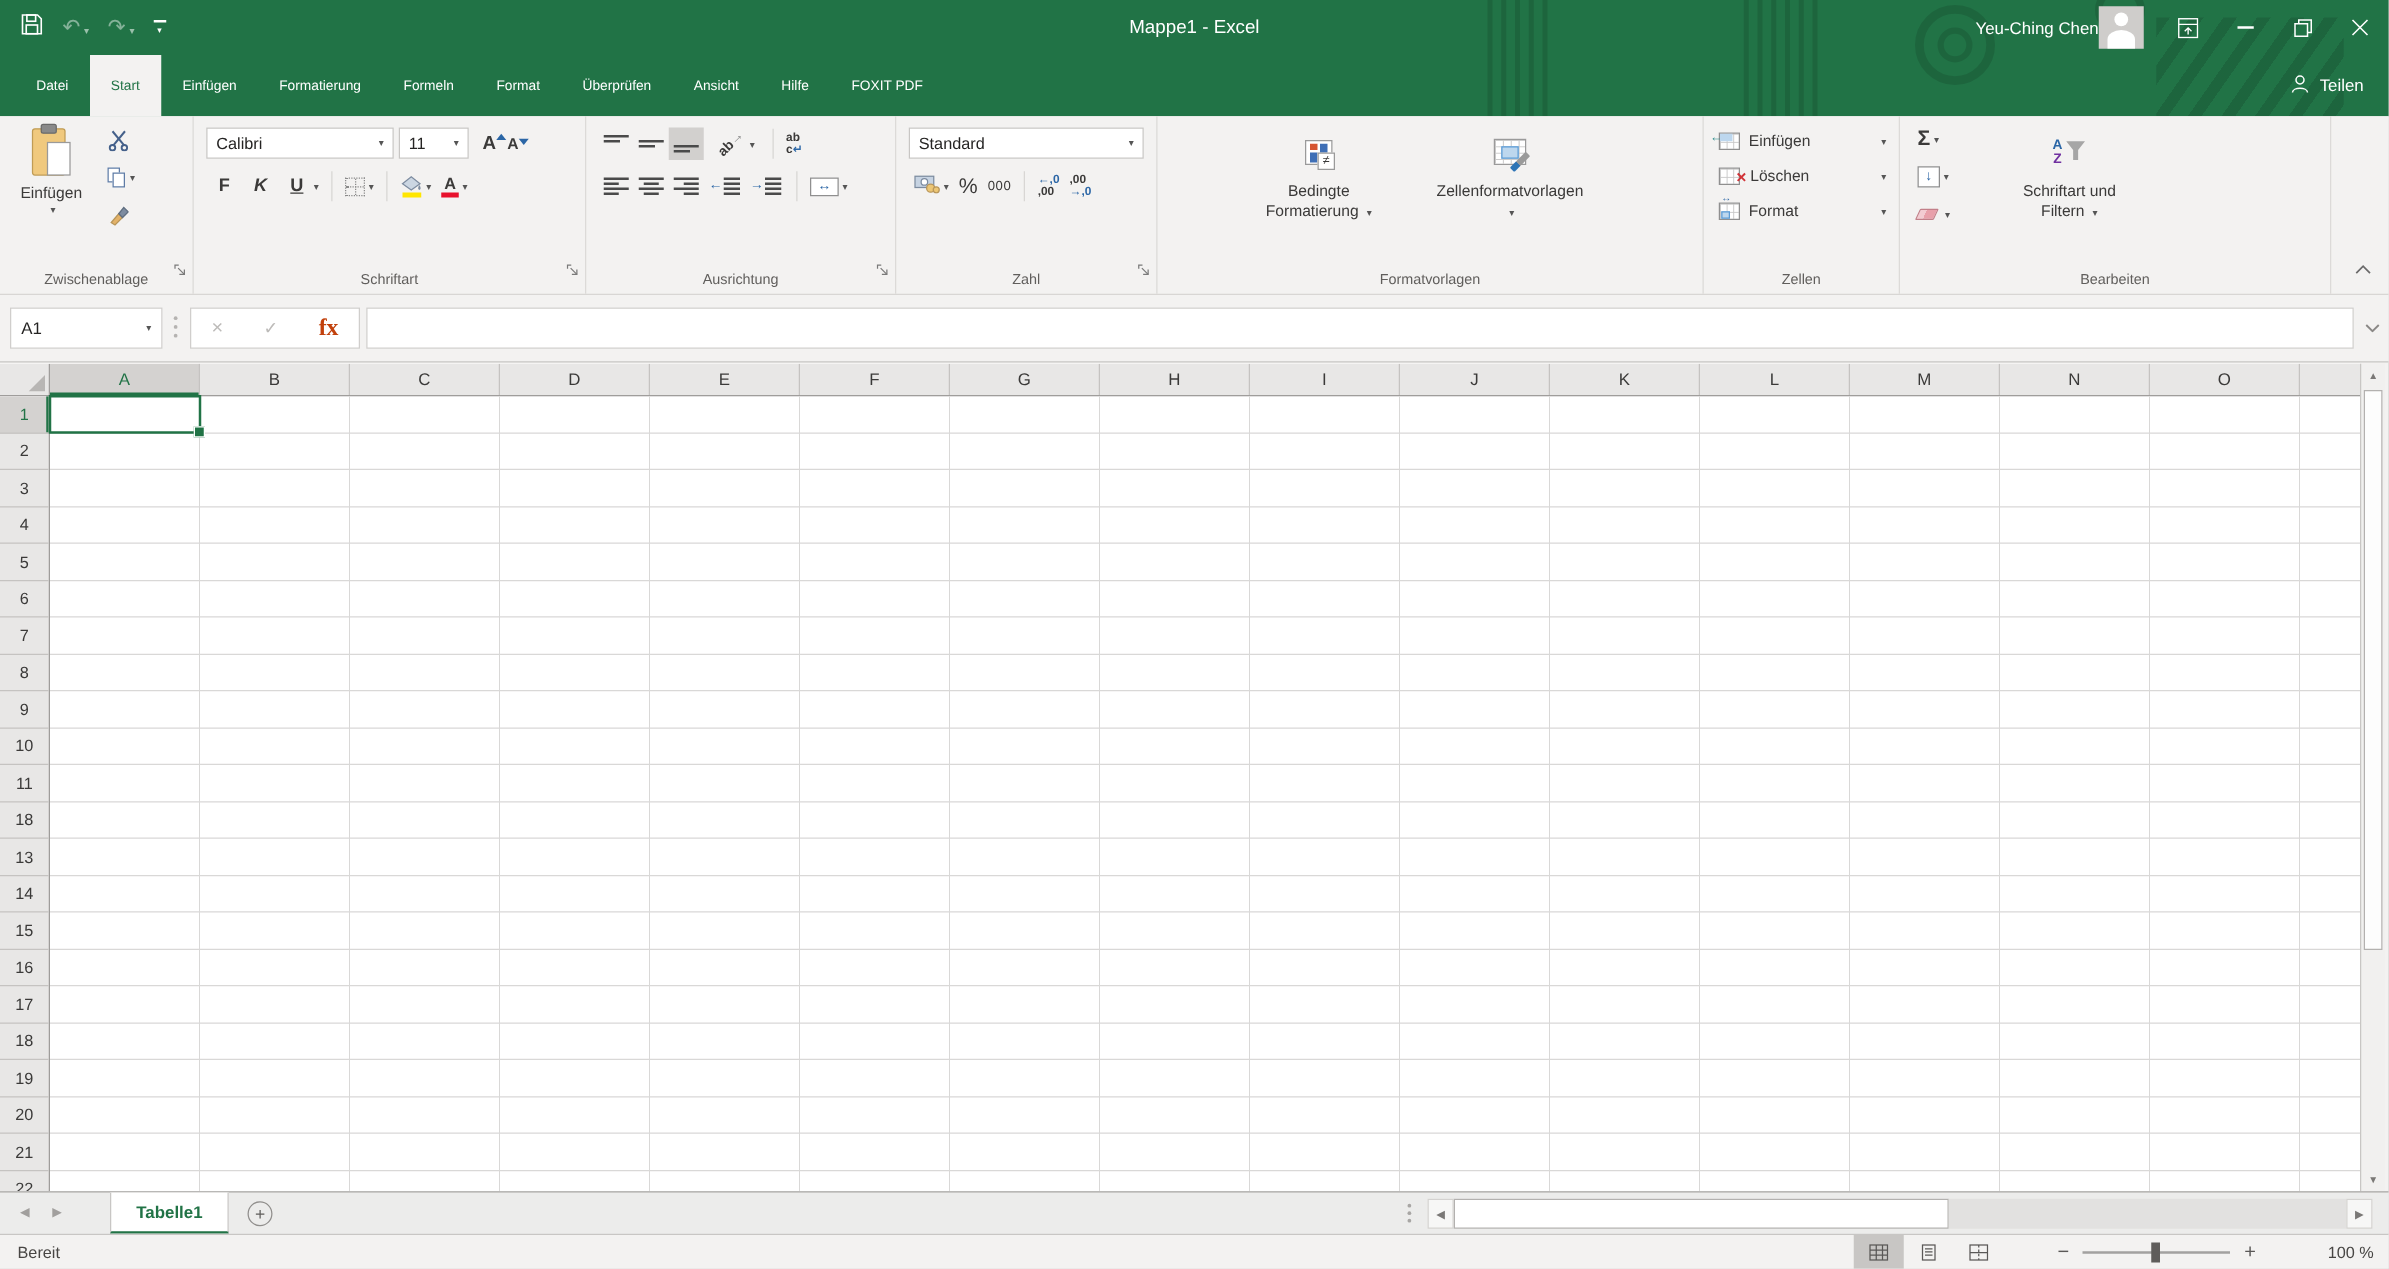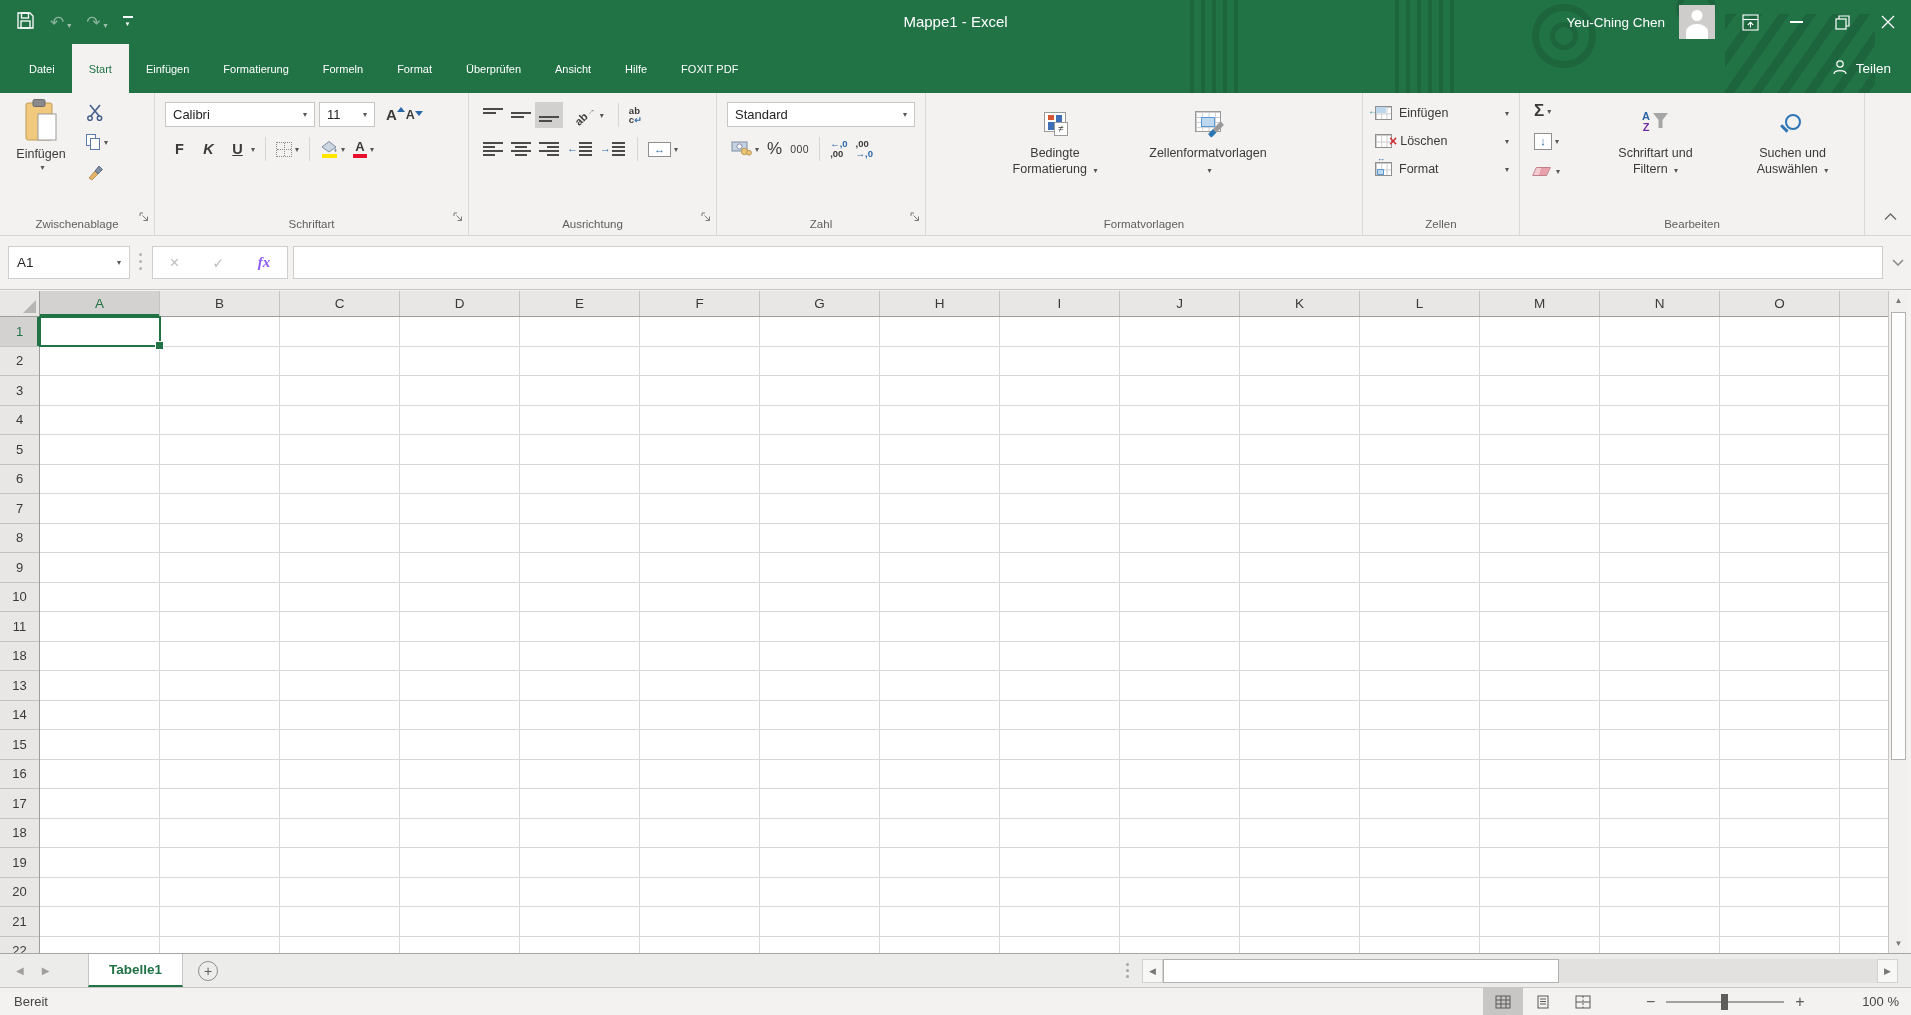--- a/index.html
+++ b/index.html
@@ -12,21 +12,21 @@
 .deco{position:absolute;pointer-events:none}
 .dbars{display:flex;gap:7px}
 .dbars i{width:4px;height:93px;background:rgba(0,0,0,.12)}
 .ring{border-radius:50%;border:7px solid rgba(0,0,0,.12)}
 .stripes{background:repeating-linear-gradient(125deg,rgba(0,0,0,.12) 0 9px,transparent 9px 22px)}
 .titlebar{position:absolute;top:0;left:0;right:0;height:44px;z-index:3}
 .qat{position:absolute;left:16px;top:0;height:44px;display:flex;align-items:center;gap:15px}
 .qatdd{font-size:8px;color:rgba(255,255,255,.55);margin-left:-8px}
 .title{position:absolute;left:0;right:0;top:0;height:44px;line-height:44px;text-align:center;color:#fff;font-size:15px;z-index:1}
 .tbright{position:absolute;right:0;top:0;height:44px;display:flex;align-items:center;color:#fff;z-index:2}
-.username{font-size:13.5px;margin-right:14px}
+.username{font-size:13.5px;}
 .avatar{width:36px;height:34px;background:#cfcdcb;position:relative;overflow:hidden;display:inline-block}
 .avatar .hd{position:absolute;left:50%;top:5px;transform:translateX(-50%);width:11px;height:11px;border-radius:50%;background:#fff}
 .avatar .bd{position:absolute;left:50%;top:19px;transform:translateX(-50%);width:22px;height:15px;border-radius:50% 50% 0 0;background:#fff}
 .winbtn{width:46px;height:44px;display:flex;align-items:center;justify-content:center}
 
 .tabrow{position:absolute;top:44px;left:0;right:0;height:49px;display:flex;align-items:stretch;color:#fff;z-index:3}
 .tablist{display:flex;margin-left:12px}
 .tab{display:flex;align-items:center;padding:0 17px;font-size:11px;white-space:nowrap}
 .tab.active{background:#f3f2f1;color:#217346}
 .tellme{display:flex;align-items:center;gap:11px;margin-left:58px;font-size:13.5px;white-space:nowrap}
@@ -98,21 +98,21 @@
 .mag::after{content:"";position:absolute;left:-7px;bottom:-2px;width:9px;height:2.5px;background:#2e75b6;transform:rotate(45deg)}
 .tail{flex:1;position:relative;border-right:none}
 .collapse{position:absolute;right:14px;bottom:10px}
 
 .fbar{position:absolute;top:236px;left:0;right:0;height:54px;background:#f3f2f1;border-bottom:1px solid #c8c6c4;z-index:2}
 .namebox{position:absolute;left:8px;top:10px;width:122px;height:33px;background:#fff;border:1px solid #d0cecc;display:flex;align-items:center;padding:0 8px;font-size:13.5px;color:#252423}
 .namebox .dd{margin-left:auto}
 .fdots{position:absolute;left:139px;top:17px;display:flex;flex-direction:column;gap:4px}
 .fdots i{width:3px;height:3px;border-radius:50%;background:#b5b3b1}
 .fbtns{position:absolute;left:152px;top:10px;width:136px;height:33px;background:#fff;border:1px solid #d0cecc;display:flex;align-items:center;justify-content:space-around}
-.fx{font-family:"Liberation Serif","DejaVu Serif",serif;font-style:italic;font-weight:bold;font-size:15px;color:#8b5cf6}
+.fx{font-family:"Liberation Serif","DejaVu Serif",serif;font-weight:bold;font-size:19px;color:#c2410c}
 .dim{color:#bdbbb9;font-size:16px}
 .finput{position:absolute;left:293px;top:10px;right:28px;height:33px;background:#fff;border:1px solid #d0cecc;font-size:13px;padding:0 6px;color:#252423}
 .fbexp{position:absolute;right:0;top:5px;bottom:5px;width:27px;display:flex;align-items:center;justify-content:center}
 
 .gridwrap{position:absolute;top:291px;left:0;width:1888px;height:662px;background:#fff;overflow:hidden}
 .colhdrs{position:absolute;top:0;left:0;width:100%;height:26px;display:flex;background:#e8e7e6;border-bottom:1px solid #9f9d9b}
 .corner{position:relative;width:40px;flex:none;border-right:1px solid #9f9d9b}
 .corner i{position:absolute;right:3px;bottom:3px;width:0;height:0;border-left:13px solid transparent;border-bottom:13px solid #b8b6b4}
 .colhdr{width:120px;flex:none;text-align:center;line-height:25px;font-size:13.5px;color:#3b3a39;border-right:1px solid #c5c3c1}
 .colhdr.sel{background:#d4d2d0;color:#217346;box-shadow:inset 0 -2px 0 #217346}
@@ -560,27 +560,20 @@
           <span class="sortaz">
               <i style="color:#2b66a6">A</i>
               <i style="color:#7030a0">Z</i>
             </span>
           <svg width="17" height="23">
               <polygon points="1,3 16,3 10.5,10 10.5,18 6.5,18 6.5,10" fill="#a6a6a6"></polygon>
             </svg>
         </span>
         <span>Schriftart und</span>
         <span><span>Filtern</span> <span class="dd">▾</span></span>
-      </div>
-      <div class="bigbtn" style="position:absolute;left:210px;top:0;width:125px">
-        <span class="bicon">
-            <span class="mag"></span>
-          </span>
-        <span>Suchen und</span>
-        <span><span>Auswählen</span> <span class="dd">▾</span></span>
       </div>
       <div class="grplabel">Bearbeiten</div>
     </div>
 
     <div class="grp tail">
       <span class="collapse"><svg width="13" height="8">
             <polyline points="1,6.5 6.5,1 12,6.5" stroke="#6a6a6a" fill="none" stroke-width="1.4"></polyline>
           </svg></span>
     </div>
   </div>

